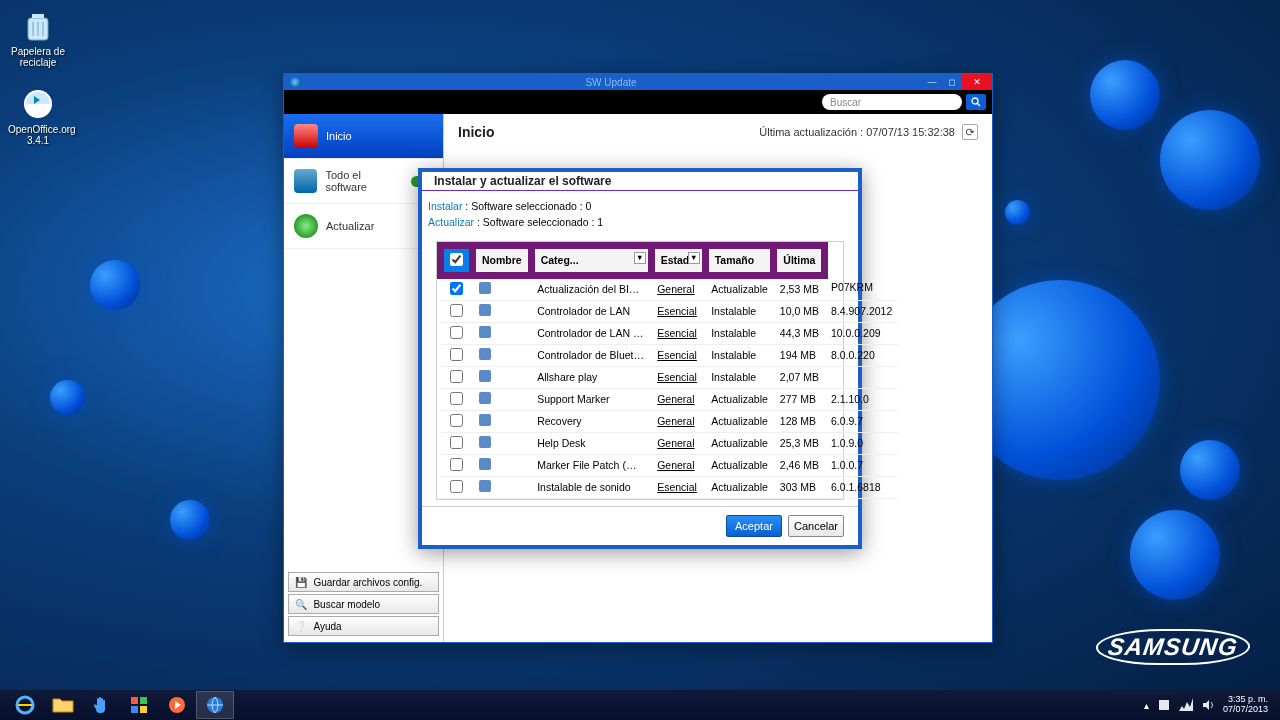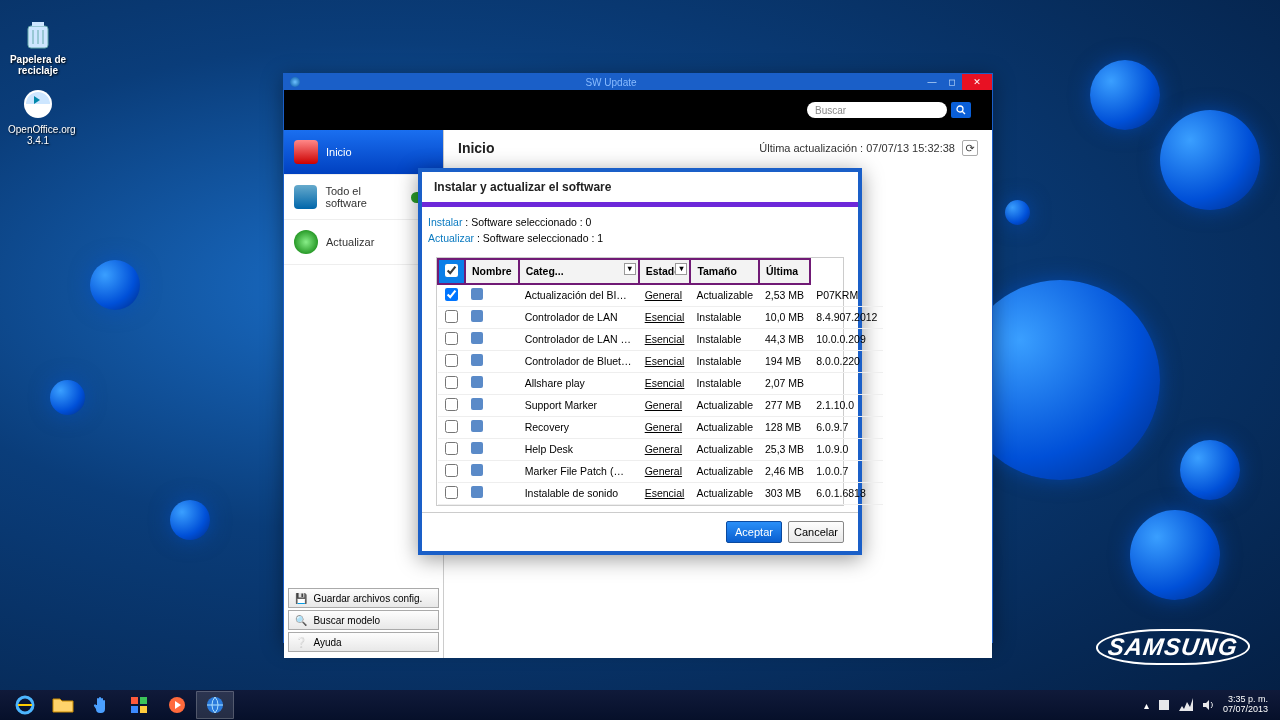--- a/index.html
+++ b/index.html
@@ -16,66 +16,66 @@
 .b7 { width: 50px; height: 50px; left: 90px; top: 260px; }
 .b8 { width: 35px; height: 35px; left: 50px; top: 380px; }
 .b9 { width: 40px; height: 40px; left: 170px; top: 500px; }
 .b10 { width: 25px; height: 25px; right: 250px; top: 200px; }
 .b11 { width: 90px; height: 90px; right: 60px; top: 510px; }
 .b12 { width: 45px; height: 45px; right: 300px; top: 540px; }
 
 
 .desktop-icon { position: absolute; width: 60px; text-align: center; color: #fff; font-size: 10px; text-shadow: 1px 1px 2px #000; cursor: pointer; }
 .desktop-icon .di-img { width: 36px; height: 36px; margin: 0 auto 2px; }
-.di-bin { left: 8px; top: 16px; font-weight: bold; }
+.di-bin { left: 8px; top: 8px; }
 .di-oo { left: 8px; top: 86px; }
 
 
 .brand { position: absolute; right: 30px; bottom: 55px; color: #fff; font-weight: 700; font-style: italic; font-size: 24px; letter-spacing: 1px; }
 .brand-oval { display:inline-block; border: 2px solid #fff; border-radius: 50%/60%; padding: 2px 10px; transform: skewX(-8deg); }
 
 
 .window { position: absolute; left: 283px; top: 73px; width: 710px; height: 570px; background: #fff; border: 1px solid #1a5fc8; box-shadow: 0 4px 20px rgba(0,0,0,.4); }
 .titlebar { height: 16px; background: #1a5fc8; display:flex; align-items:center; justify-content:space-between; padding: 0 0 0 6px; color:#fff; font-size:10px; }
 .titlebar .t-icon { width:10px; height:10px; background: radial-gradient(circle,#6ec2ff,#0050a0); border-radius:50%; }
 .titlebar .title-text { flex:1; text-align:center; font-size:10px; color:#88bbff; }
 .win-ctrls { display:flex; }
 .win-ctrls div { width:20px; height:16px; display:flex; align-items:center; justify-content:center; font-size:9px; cursor:pointer; }
 .win-ctrls .wc-close { background:#e81123; color:#fff; width:30px; }
 .win-ctrls .wc-min, .win-ctrls .wc-max { color:#cde6ff; }
 
-.topbar { height: 40px; background: #000; display:flex; align-items:center; justify-content:flex-end; padding-right:21px; gap:4px; }
+.topbar { height: 24px; background: #000; display:flex; align-items:center; justify-content:flex-end; padding-right:6px; gap:4px; }
 .searchbox { width:140px; height:16px; background:#fff; border-radius:8px; font-size:10px; color:#888; padding:0 8px; display:flex; align-items:center; }
 .searchbtn { width:20px; height:16px; background:#0a5fd8; border-radius:2px; display:flex; align-items:center; justify-content:center; color:#fff; font-size:10px; cursor:pointer; }
 
 .main-area { display:flex; height: calc(100% - 40px); }
 .sidebar { width:160px; background:#fff; border-right:1px solid #ccc; display:flex; flex-direction:column; }
 .nav-item { display:flex; align-items:center; gap:8px; padding:10px 10px; font-size:11px; cursor:pointer; border-bottom:1px solid #eee; color:#333; }
 .nav-item.active { background: linear-gradient(#1a6ff0,#0040c0); color:#fff; }
 .nav-item .ni-icon { width:24px; height:24px; border-radius:4px; background:#cde; }
 .badge { background:#2a9d2a; color:#fff; border-radius:8px; padding:0 8px; font-size:10px; margin-left:auto; }
 
 .sidebar-bottom { margin-top:auto; padding:4px; }
 .sb-btn { width:100%; height:20px; margin-bottom:2px; background:linear-gradient(#fdfdfd,#e8e8e8); border:1px solid #aaa; font-size:10px; display:flex; align-items:center; gap:6px; padding:0 6px; cursor:pointer; }
 
 .content { flex:1; padding:10px 14px; position:relative; background:#fff; }
 .content-header { display:flex; justify-content:space-between; align-items:center; font-size:11px; color:#333; margin-bottom:8px; }
 .content-header h2 { font-size:14px; font-weight:600; color:#222; }
 .refresh-icn { width:16px; height:16px; border:1px solid #aaa; border-radius:2px; display:inline-flex; align-items:center; justify-content:center; margin-left:4px; cursor:pointer; }
 
 
 .dialog { position:absolute; left:418px; top:168px; width:444px; background:#fff; border:4px solid #1a5fc8; box-shadow:0 4px 20px rgba(0,0,0,.4); z-index:10; }
-.dialog-header { padding:8px 12px; border-bottom:5px solid #6d28d9; font-size:12px; font-weight:600; color:#222; }
+.dialog-header { padding:2px 12px; border-bottom:1px solid #6d28d9; font-size:12px; font-weight:600; color:#222; }
 .dialog-sub { padding:8px 6px 6px; font-size:10.5px; line-height:1.5; }
 .dialog-sub .lab-i { color:#0a7ac0; }
 .dialog-sub .lab-a { color:#0a7ac0; }
 
 .dlg-table { border:1px solid #ccc; margin:4px 14px 6px; }
 .dlg-table table { width:100%; border-collapse:collapse; font-size:10.5px; }
-.dlg-table th { background:#f3f3f3; border:2px solid #701a75; padding:4px 6px; text-align:left; font-weight:600; position:relative; }
+.dlg-table th { background:#f3f3f3; border:7px solid #701a75; padding:4px 6px; text-align:left; font-weight:600; position:relative; }
 .dlg-table td { border-bottom:1px solid #eee; padding:3px 6px; white-space:nowrap; overflow:hidden; text-overflow:ellipsis; }
 .th-chk { width:22px; background:#0a7ee8 !important; text-align:center; }
 .th-chk input { accent-color:#fff; }
 .col-chk { width:22px; text-align:center; }
 .col-icon { width:18px; }
 .col-name { max-width:120px; }
 .col-cat { width:50px;text-decoration:underline; }
 .col-est { width:62px; }
 .col-size { width:50px; }
 .col-ver { width:64px; }

